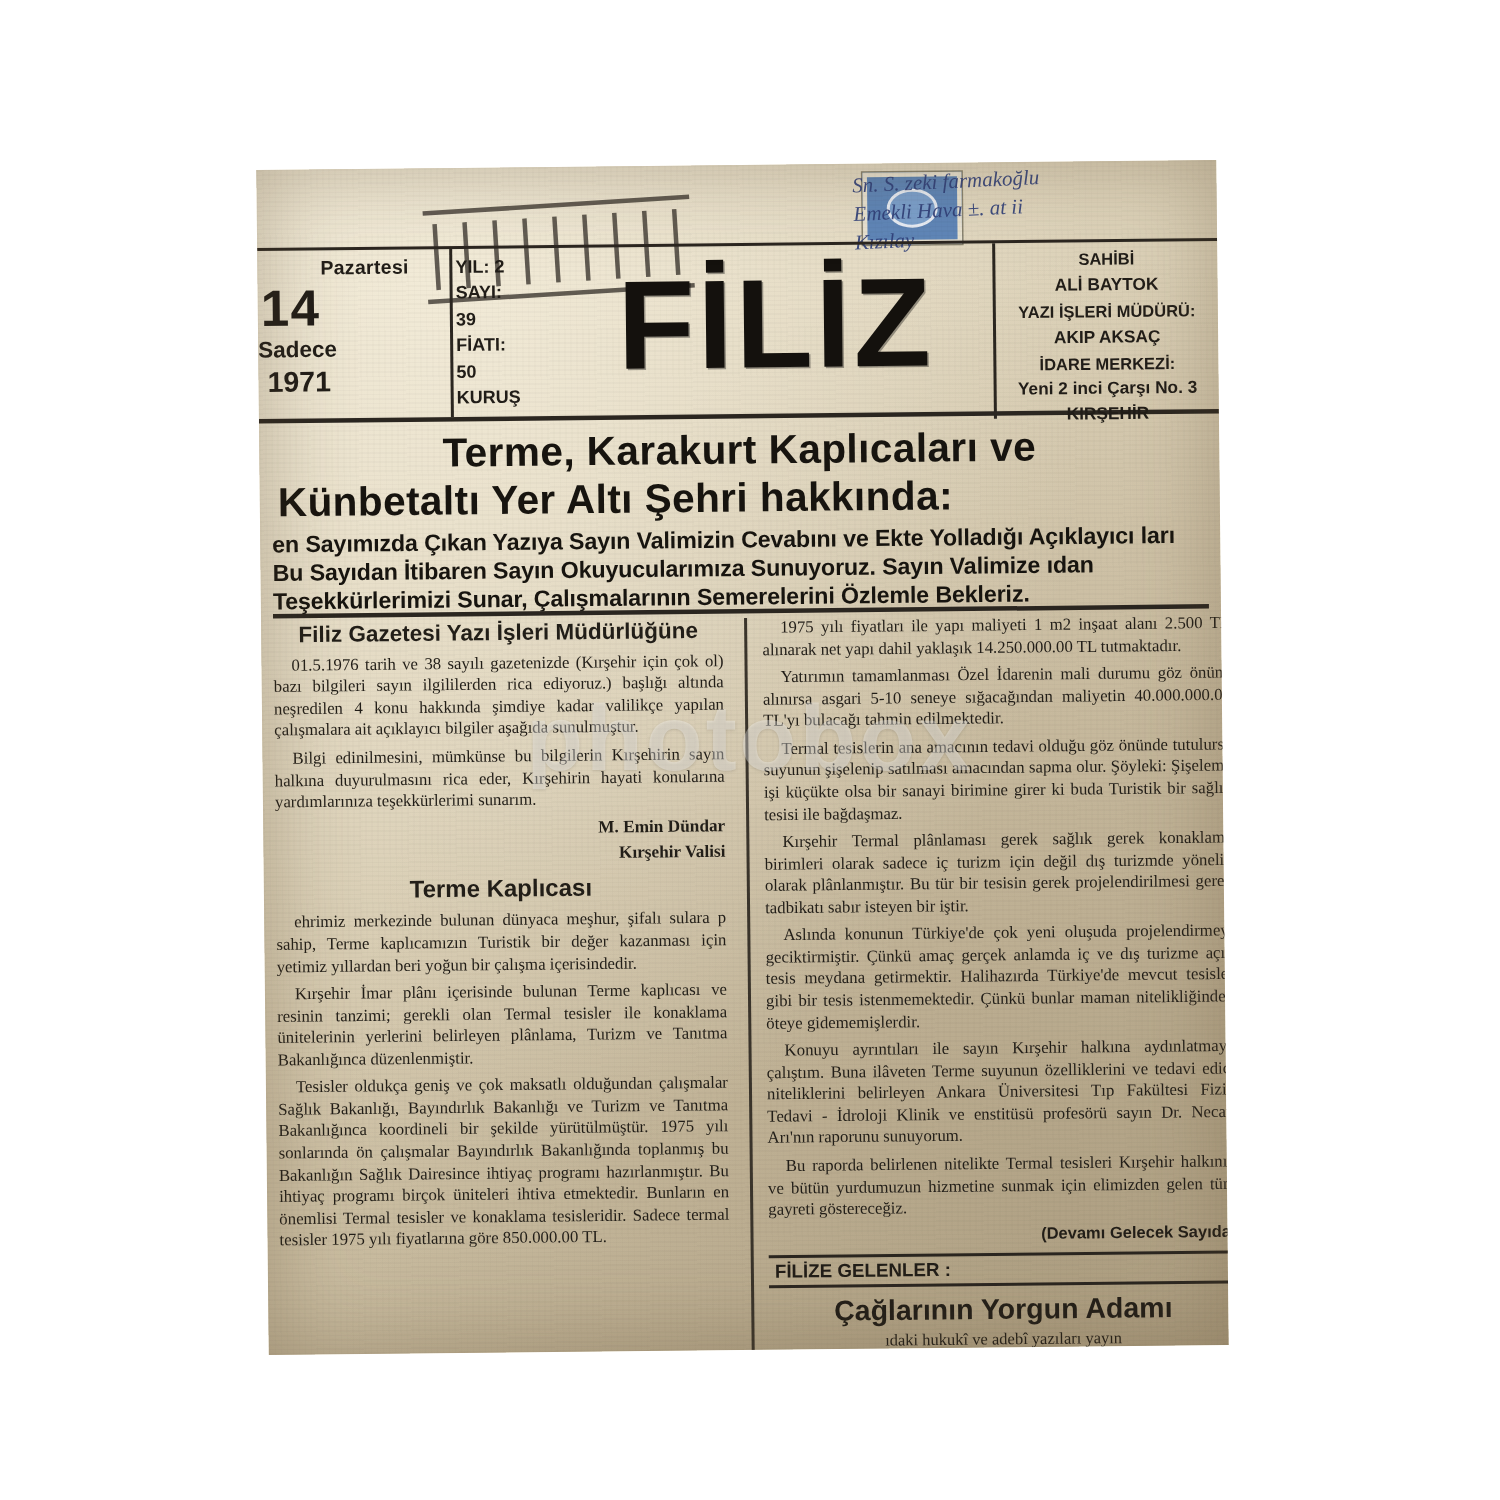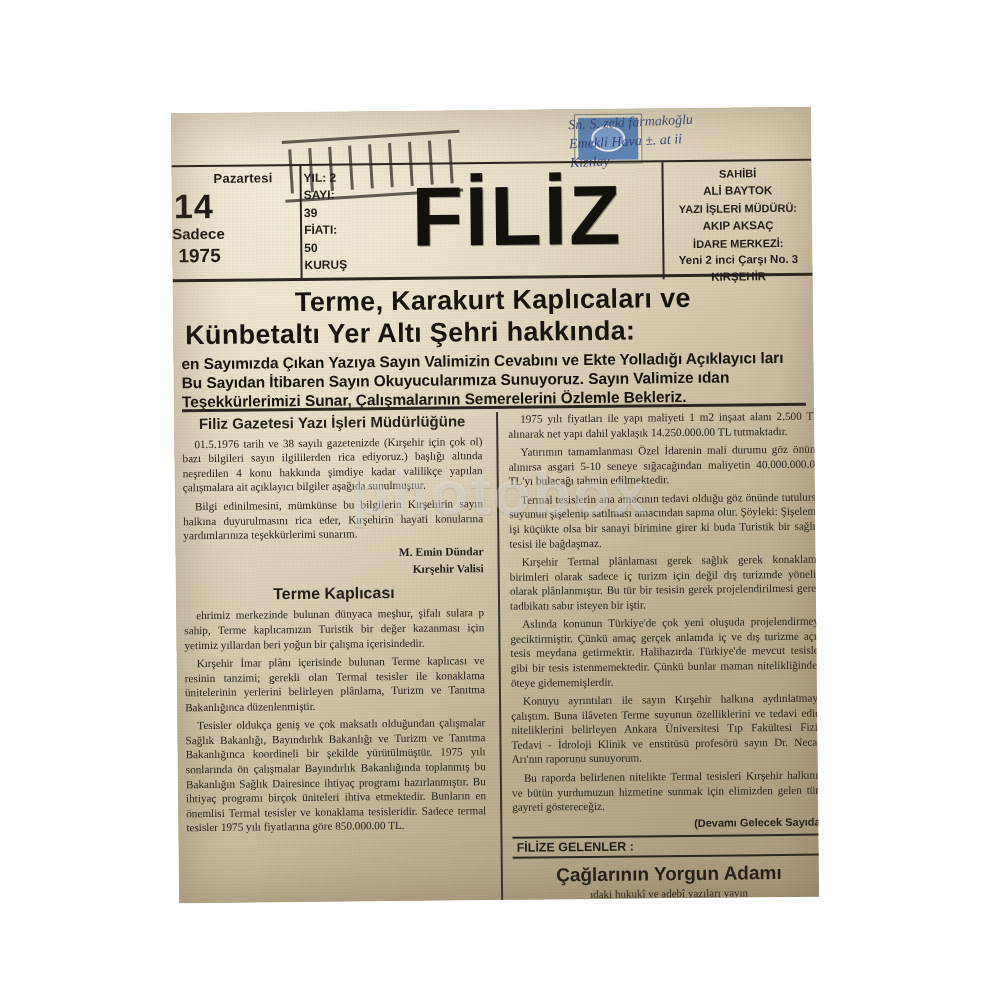--- a/index.html
+++ b/index.html
@@ -215,21 +215,21 @@
         <span>Sn. S. zeki farmakoğlu</span>
         <span>Emekli Hava ±. at ii</span>
         <span>Kızılay</span>
       </div>
 
       <div class="masthead">
         <div class="mh-left">
           <div class="day">Pazartesi</div>
           <div class="bignum">14</div>
           <div class="month">Sadece</div>
-          <div class="year">1975</div>
+          <div class="year">1971</div>
         </div>
         <div class="mh-col2">
           <div>YIL: 2</div>
           <div>SAYI:</div>
           <div>39</div>
           <div>FİATI:</div>
           <div>50</div>
           <div>KURUŞ</div>
         </div>
         <div class="mh-title">FİLİZ</div>

